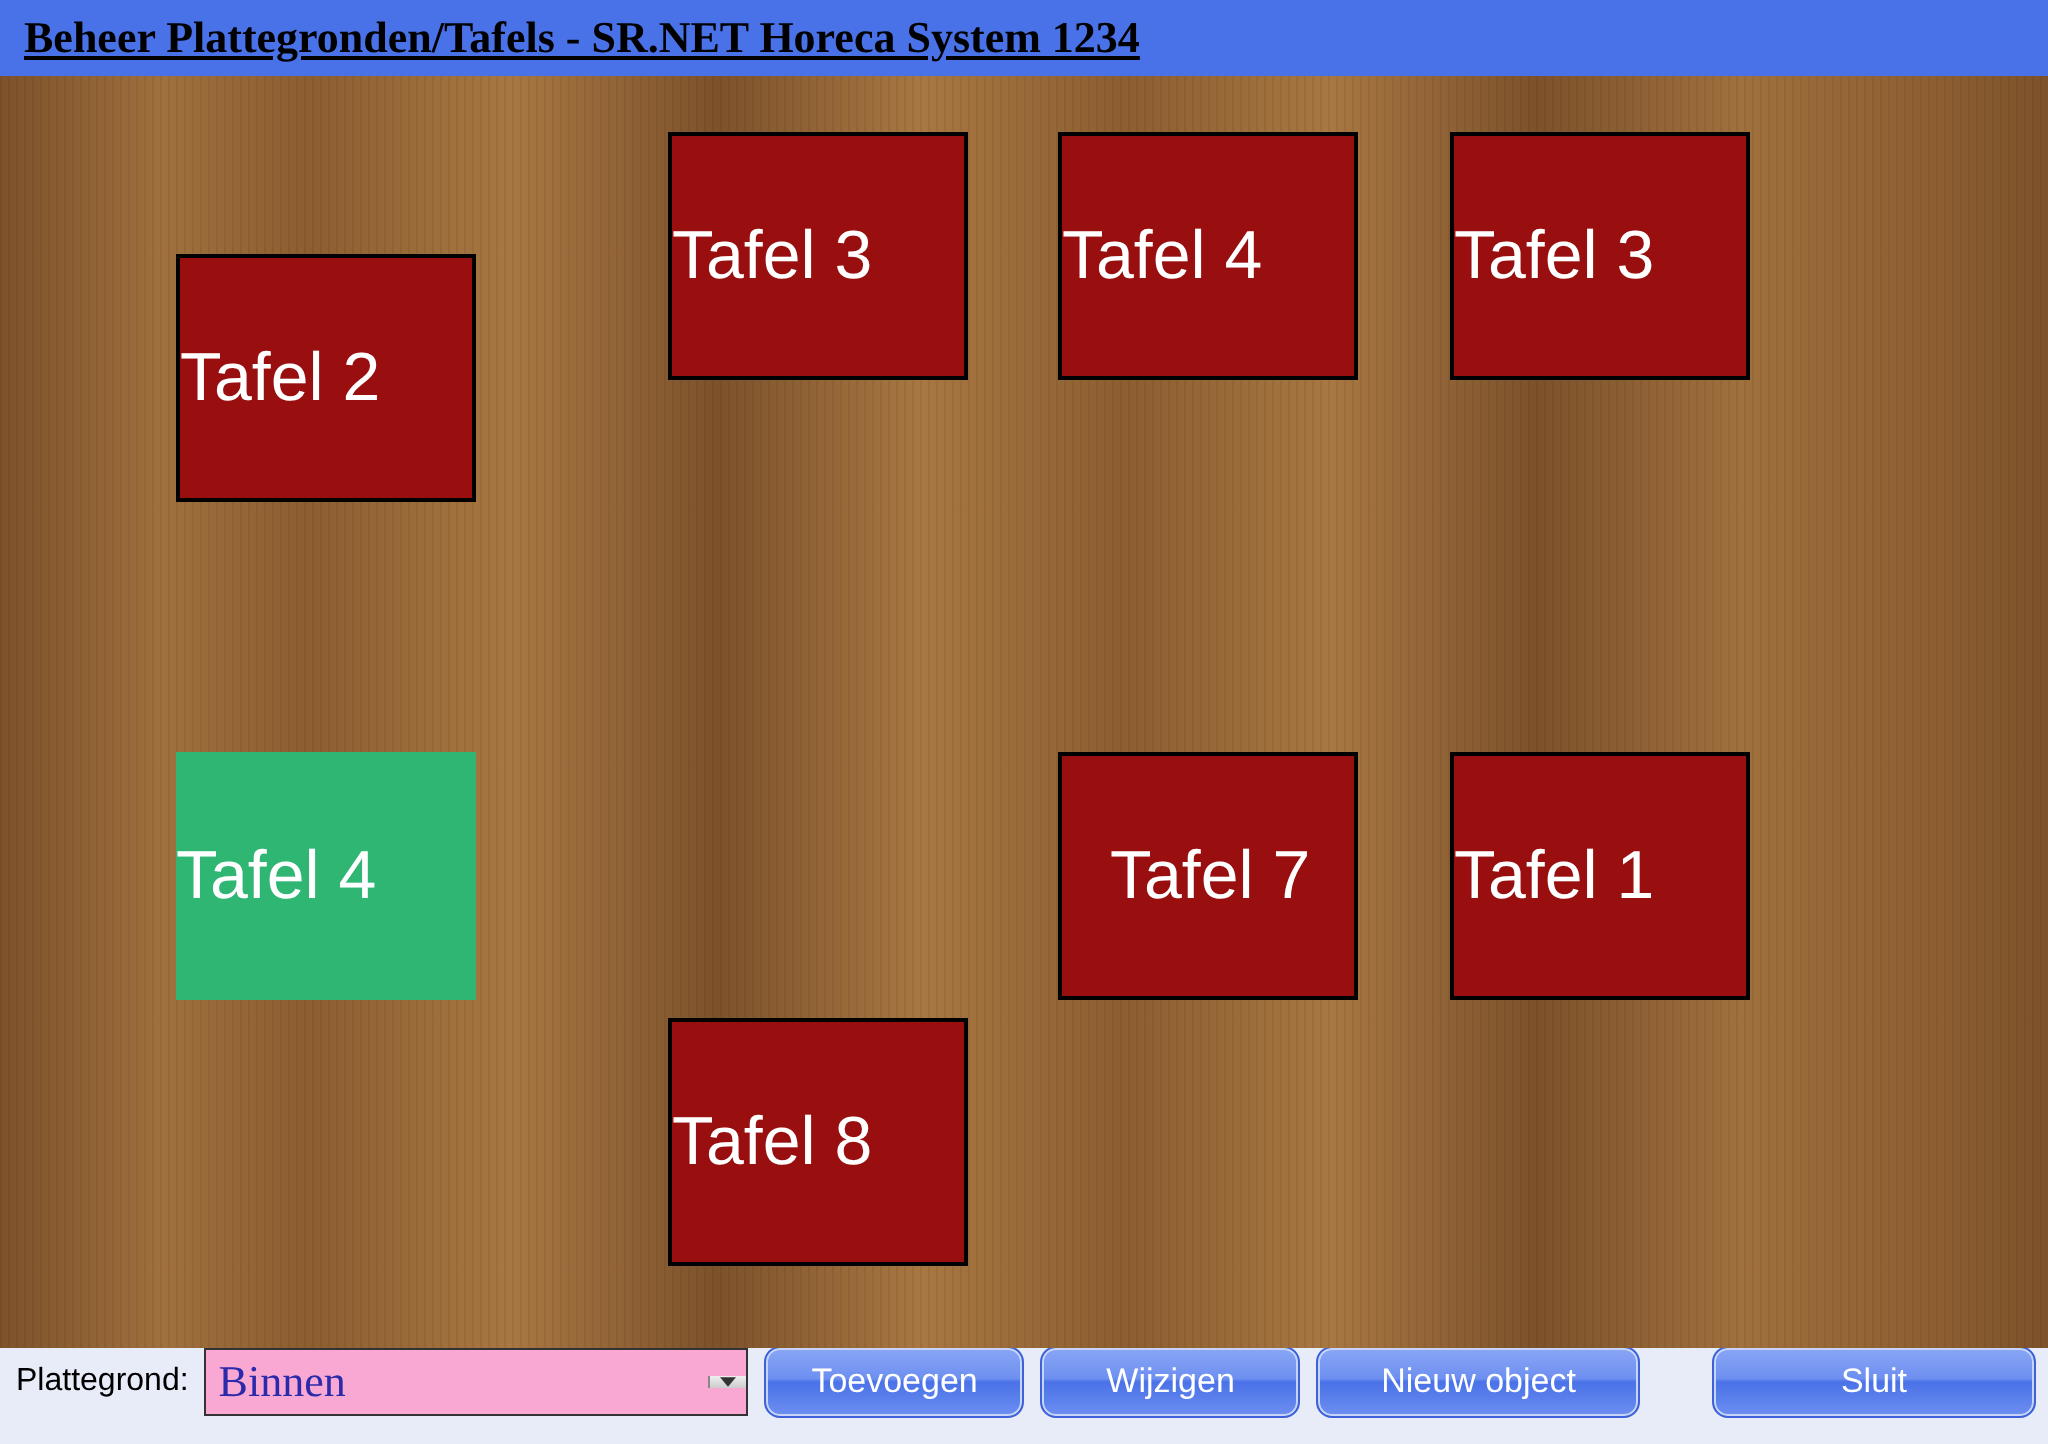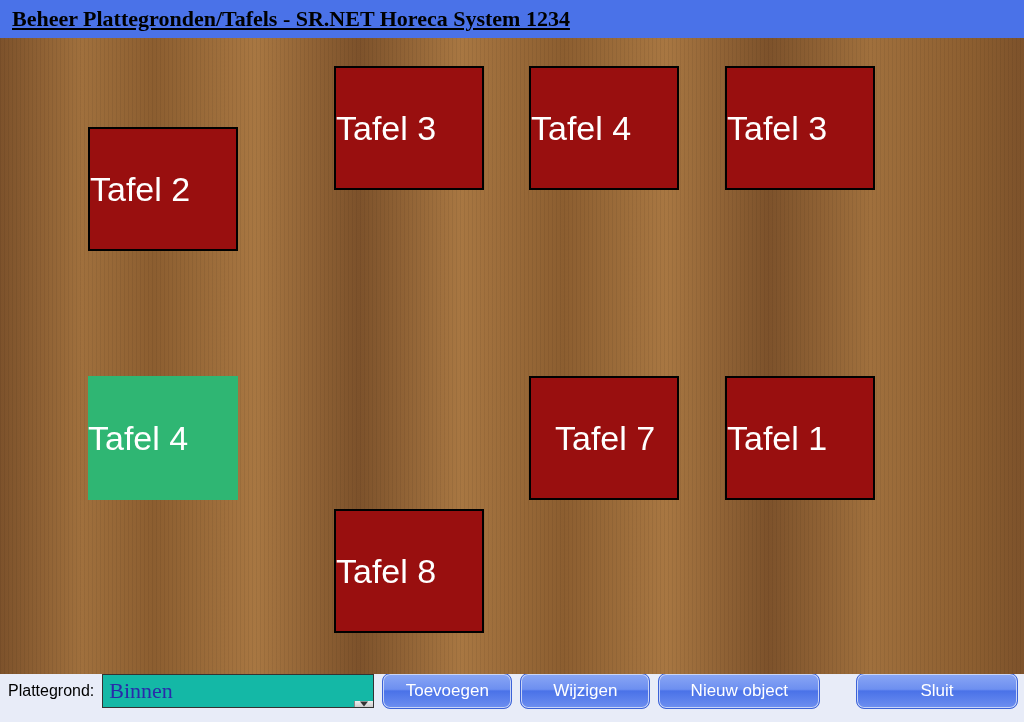--- a/index.html
+++ b/index.html
@@ -69,24 +69,24 @@
     box-sizing: border-box;
   }
   .label {
     font-family: Arial, sans-serif;
     font-size: 16px;
     color: black;
     margin-left: 2px;
   }
   .select-wrap {
     display: flex;
-    align-items: flex-end;
+    align-items: center;
     height: 32px;
     border: 1px solid #333;
-    background: #14b8a6;
+    background: #f9a8d4;
     width: 270px;
   }
   .select-value {
     flex: 1;
     padding: 2px 6px;
     font-family: Georgia, serif;
     font-size: 22px;
     color: #2a2aaa;
     line-height: 28px;
   }

